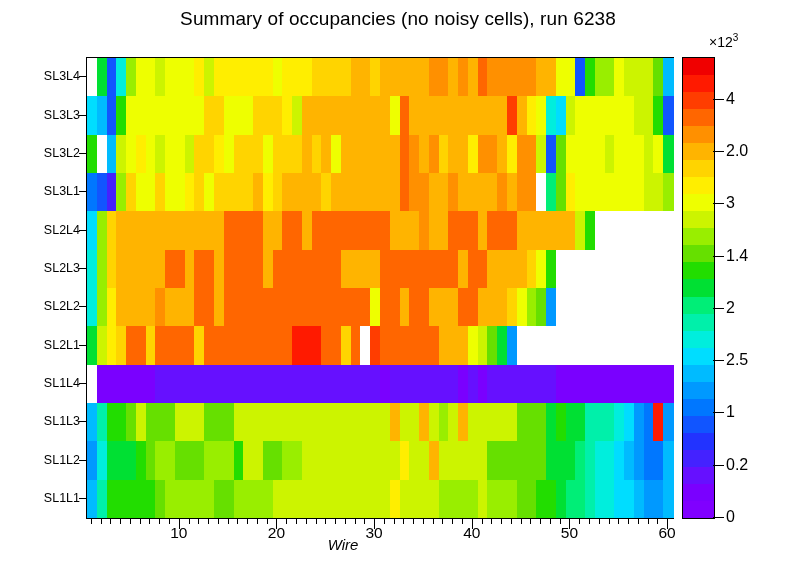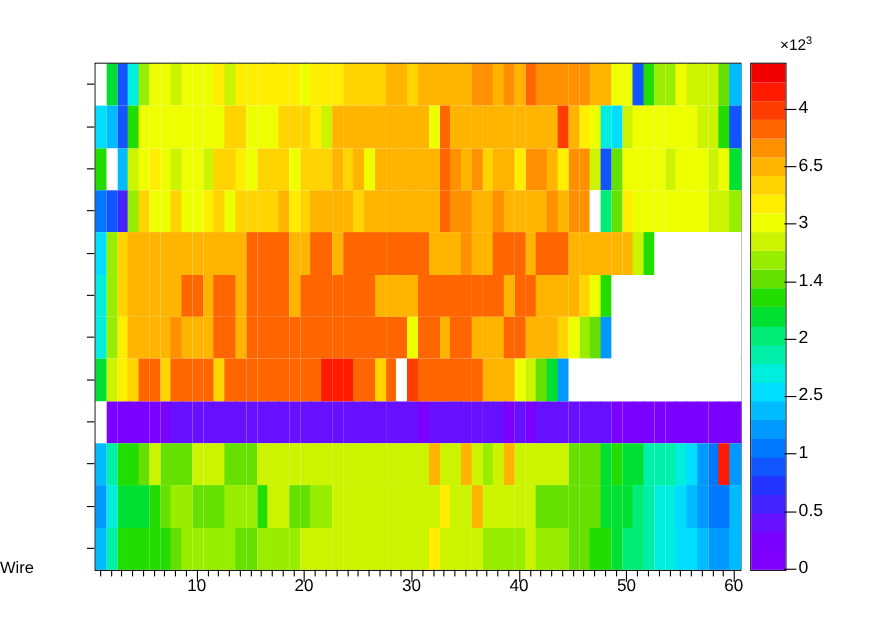--- a/index.html
+++ b/index.html
@@ -24,39 +24,54 @@
   .ytick{position:absolute;left:-7px;width:7px;height:1px;background:#000;}
   #yticks{position:absolute;left:86px;top:57px;height:460px;width:1px;}
 
   
   #xticks{position:absolute;left:86px;top:518px;width:586px;height:12px;}
   .xtick{position:absolute;top:0;width:1px;background:#000;}
   .xtick.maj{height:11px;}
   .xtick.min{height:6px;}
   #xlabels{position:absolute;left:86px;top:524px;width:586px;height:22px;}
   .xlab{position:absolute;transform:translateX(-50%);font-size:15.5px;white-space:nowrap;}
-  #xaxistitle{position:absolute;left:0;top:508px;width:686px;text-align:left;
-              font-size:15px;}
+  #xaxistitle{position:absolute;left:0;top:536px;width:686px;text-align:center;
+              font-size:15px;font-style:italic;}
 
   
   #cbar{position:absolute;left:682px;top:57px;width:31px;height:460px;border:1px solid #000;}
   .cseg{position:absolute;left:0;width:31px;}
   #cbarticks{position:absolute;left:713px;top:57px;width:12px;height:460px;}
   .ctick{position:absolute;left:0;width:11px;height:1px;background:#000;}
   #cbarlabels{position:absolute;left:726px;top:57px;width:66px;height:460px;}
   .clab{position:absolute;left:0;font-size:16px;line-height:16px;white-space:nowrap;transform:translateY(-50%);}
   #cbarexp{position:absolute;left:709px;top:32px;font-size:14px;white-space:nowrap;}
   #cbarexp sup{font-size:10px;vertical-align:super;}
 </style>
 </head>
 <body>
 
 <div id="root">
 
-
+  <div id="title">Summary of occupancies (no noisy cells), run 6238</div>
+
+  <div id="ylabels">
+      <div class="ylab" style="top: 13.1667px;">SL3L4</div>
+      <div class="ylab" style="top: 51.5px;">SL3L3</div>
+      <div class="ylab" style="top: 89.8333px;">SL3L2</div>
+      <div class="ylab" style="top: 128.167px;">SL3L1</div>
+      <div class="ylab" style="top: 166.5px;">SL2L4</div>
+      <div class="ylab" style="top: 204.833px;">SL2L3</div>
+      <div class="ylab" style="top: 243.167px;">SL2L2</div>
+      <div class="ylab" style="top: 281.5px;">SL2L1</div>
+      <div class="ylab" style="top: 319.833px;">SL1L4</div>
+      <div class="ylab" style="top: 358.167px;">SL1L3</div>
+      <div class="ylab" style="top: 396.5px;">SL1L2</div>
+      <div class="ylab" style="top: 434.833px;">SL1L1</div>
+    </div>
   <div id="yticks">
       <div class="ytick" style="top: 19px;"></div>
       <div class="ytick" style="top: 58px;"></div>
       <div class="ytick" style="top: 96px;"></div>
       <div class="ytick" style="top: 134px;"></div>
       <div class="ytick" style="top: 173px;"></div>
       <div class="ytick" style="top: 211px;"></div>
       <div class="ytick" style="top: 249px;"></div>
       <div class="ytick" style="top: 288px;"></div>
       <div class="ytick" style="top: 326px;"></div>
@@ -922,23 +937,23 @@
       <div class="ctick" style="top: 355px;"></div>
       <div class="ctick" style="top: 303px;"></div>
       <div class="ctick" style="top: 251px;"></div>
       <div class="ctick" style="top: 199px;"></div>
       <div class="ctick" style="top: 146px;"></div>
       <div class="ctick" style="top: 94px;"></div>
       <div class="ctick" style="top: 42px;"></div>
     </div>
   <div id="cbarlabels">
       <div class="clab" style="top: 460px;">0</div>
-      <div class="clab" style="top: 407.727px;">0.5</div>
+      <div class="clab" style="top: 407.727px;">0.2</div>
       <div class="clab" style="top: 355.455px;">1</div>
       <div class="clab" style="top: 303.182px;">2.5</div>
       <div class="clab" style="top: 250.909px;">2</div>
       <div class="clab" style="top: 198.636px;">1.4</div>
       <div class="clab" style="top: 146.364px;">3</div>
-      <div class="clab" style="top: 94.0909px;">6.5</div>
+      <div class="clab" style="top: 94.0909px;">2.0</div>
       <div class="clab" style="top: 41.8182px;">4</div>
     </div>
 
 </div>
 
 </body></html>

